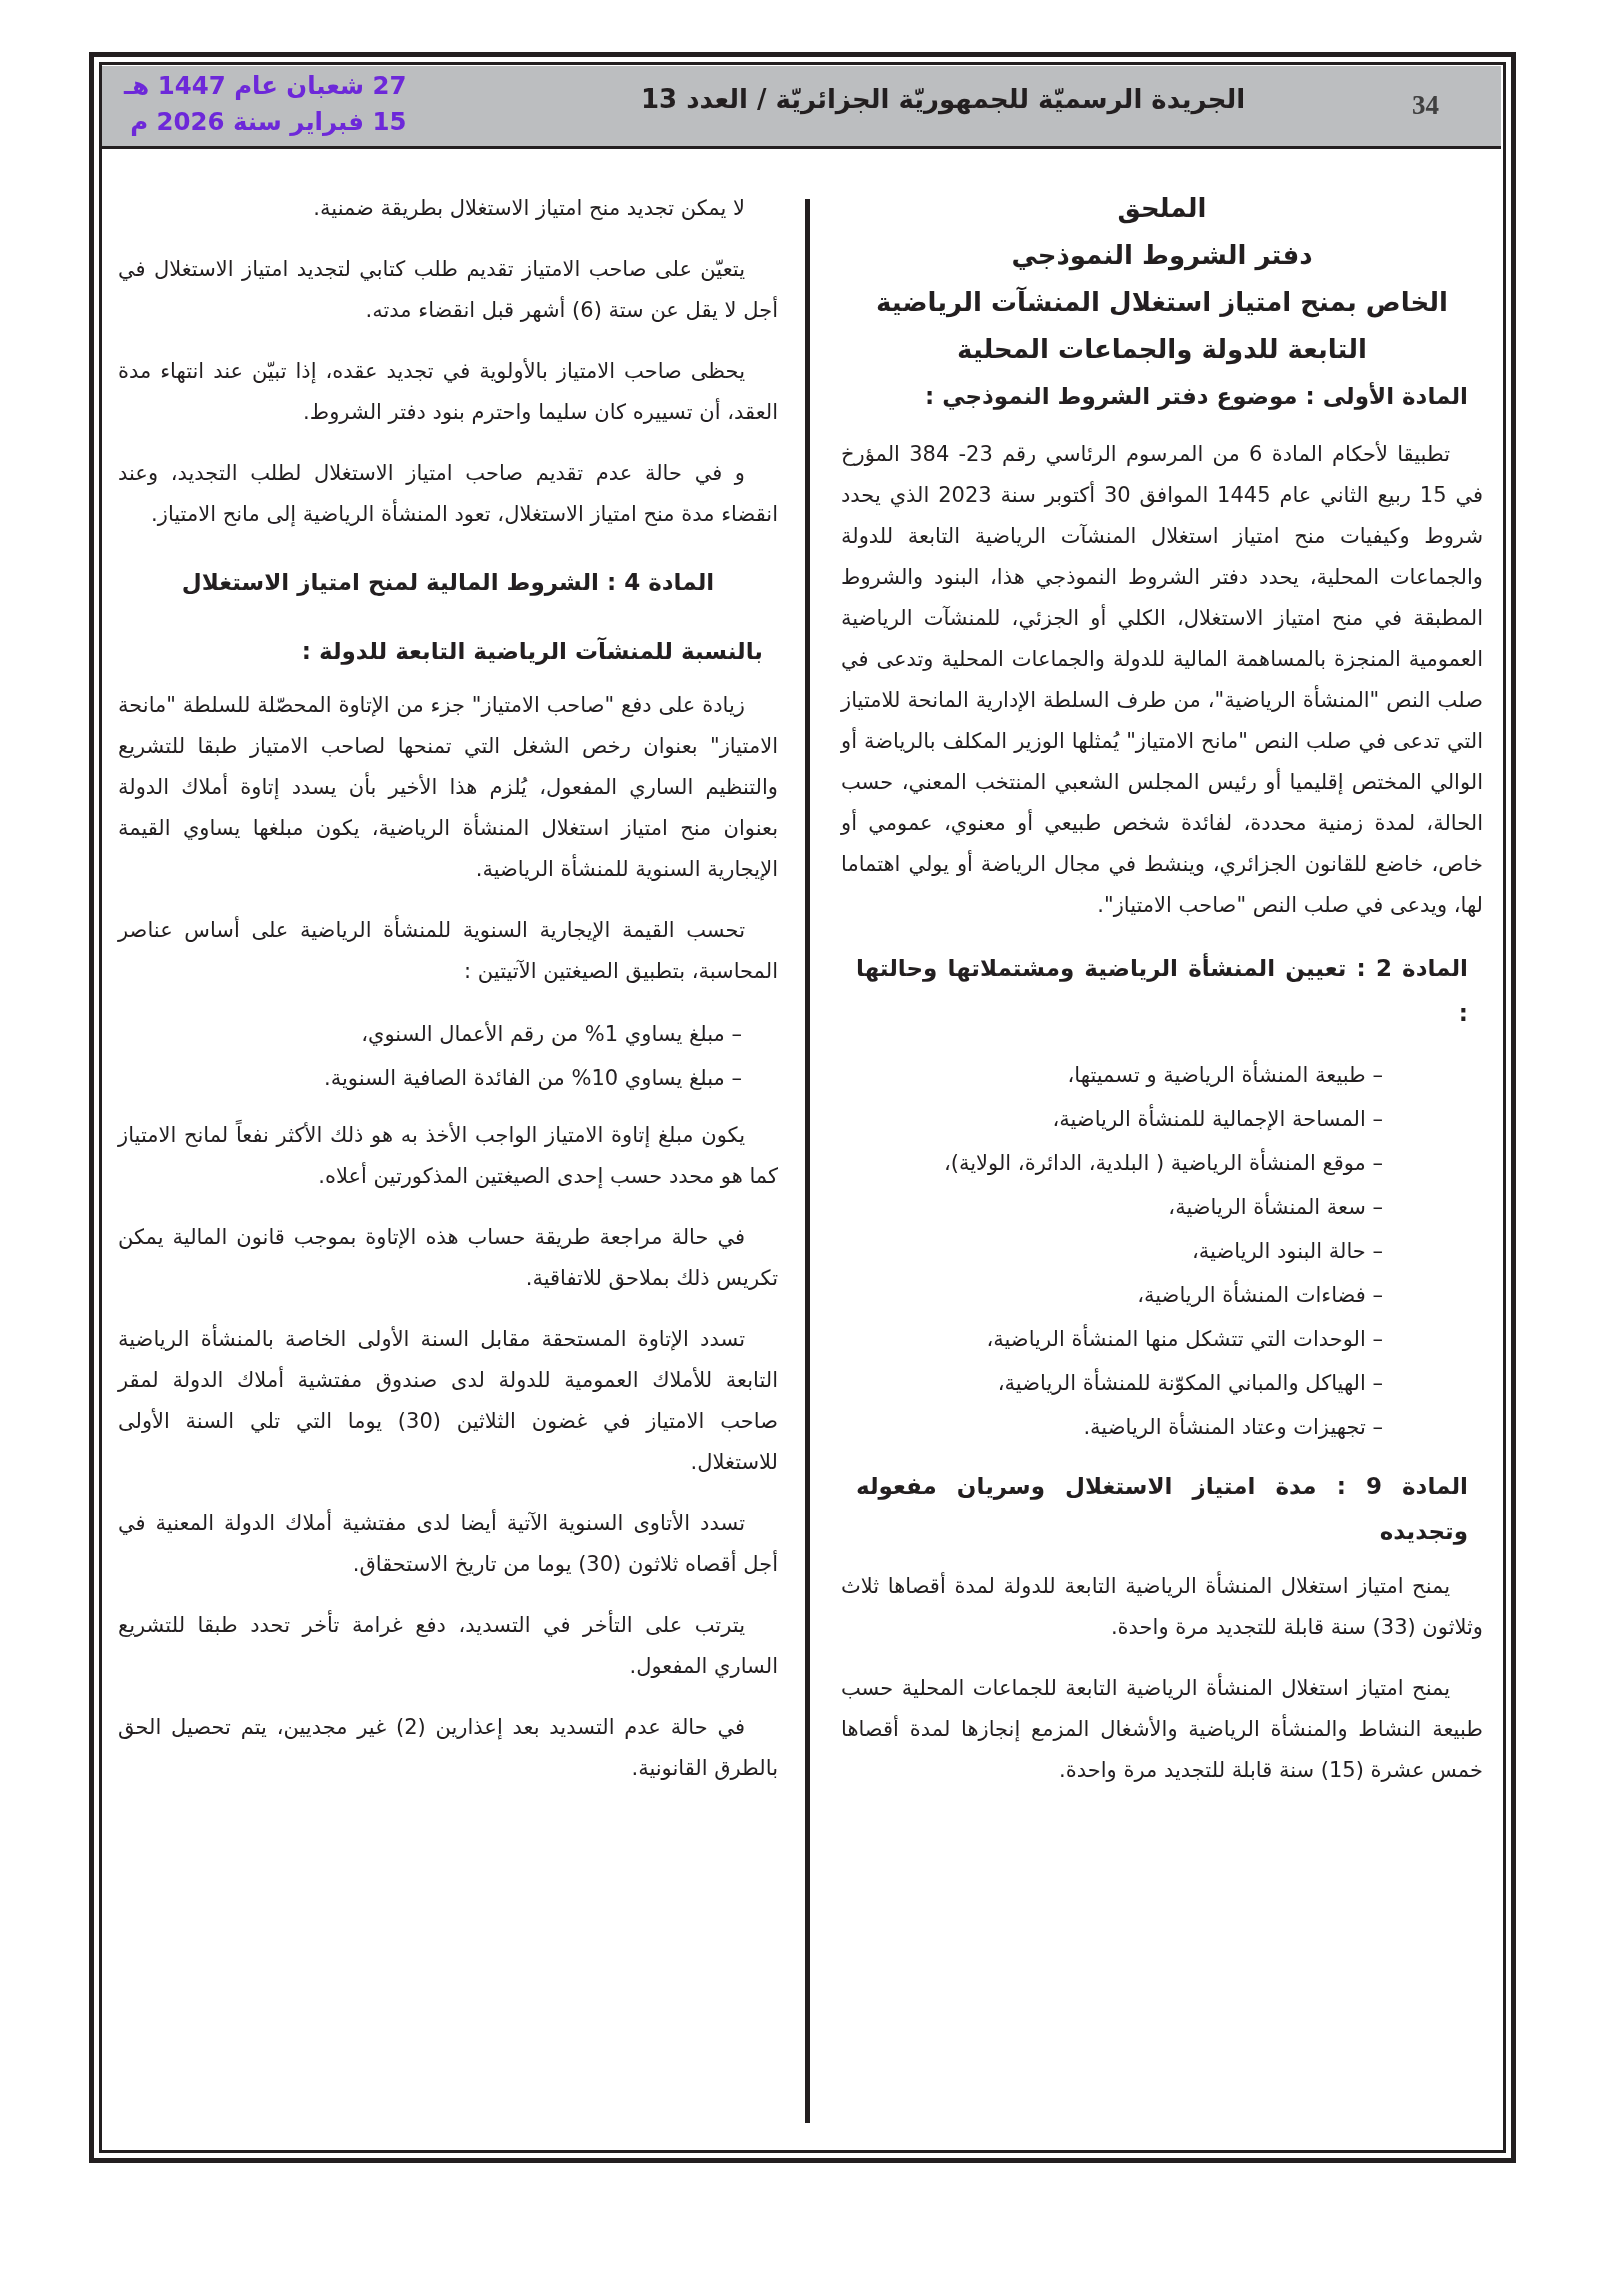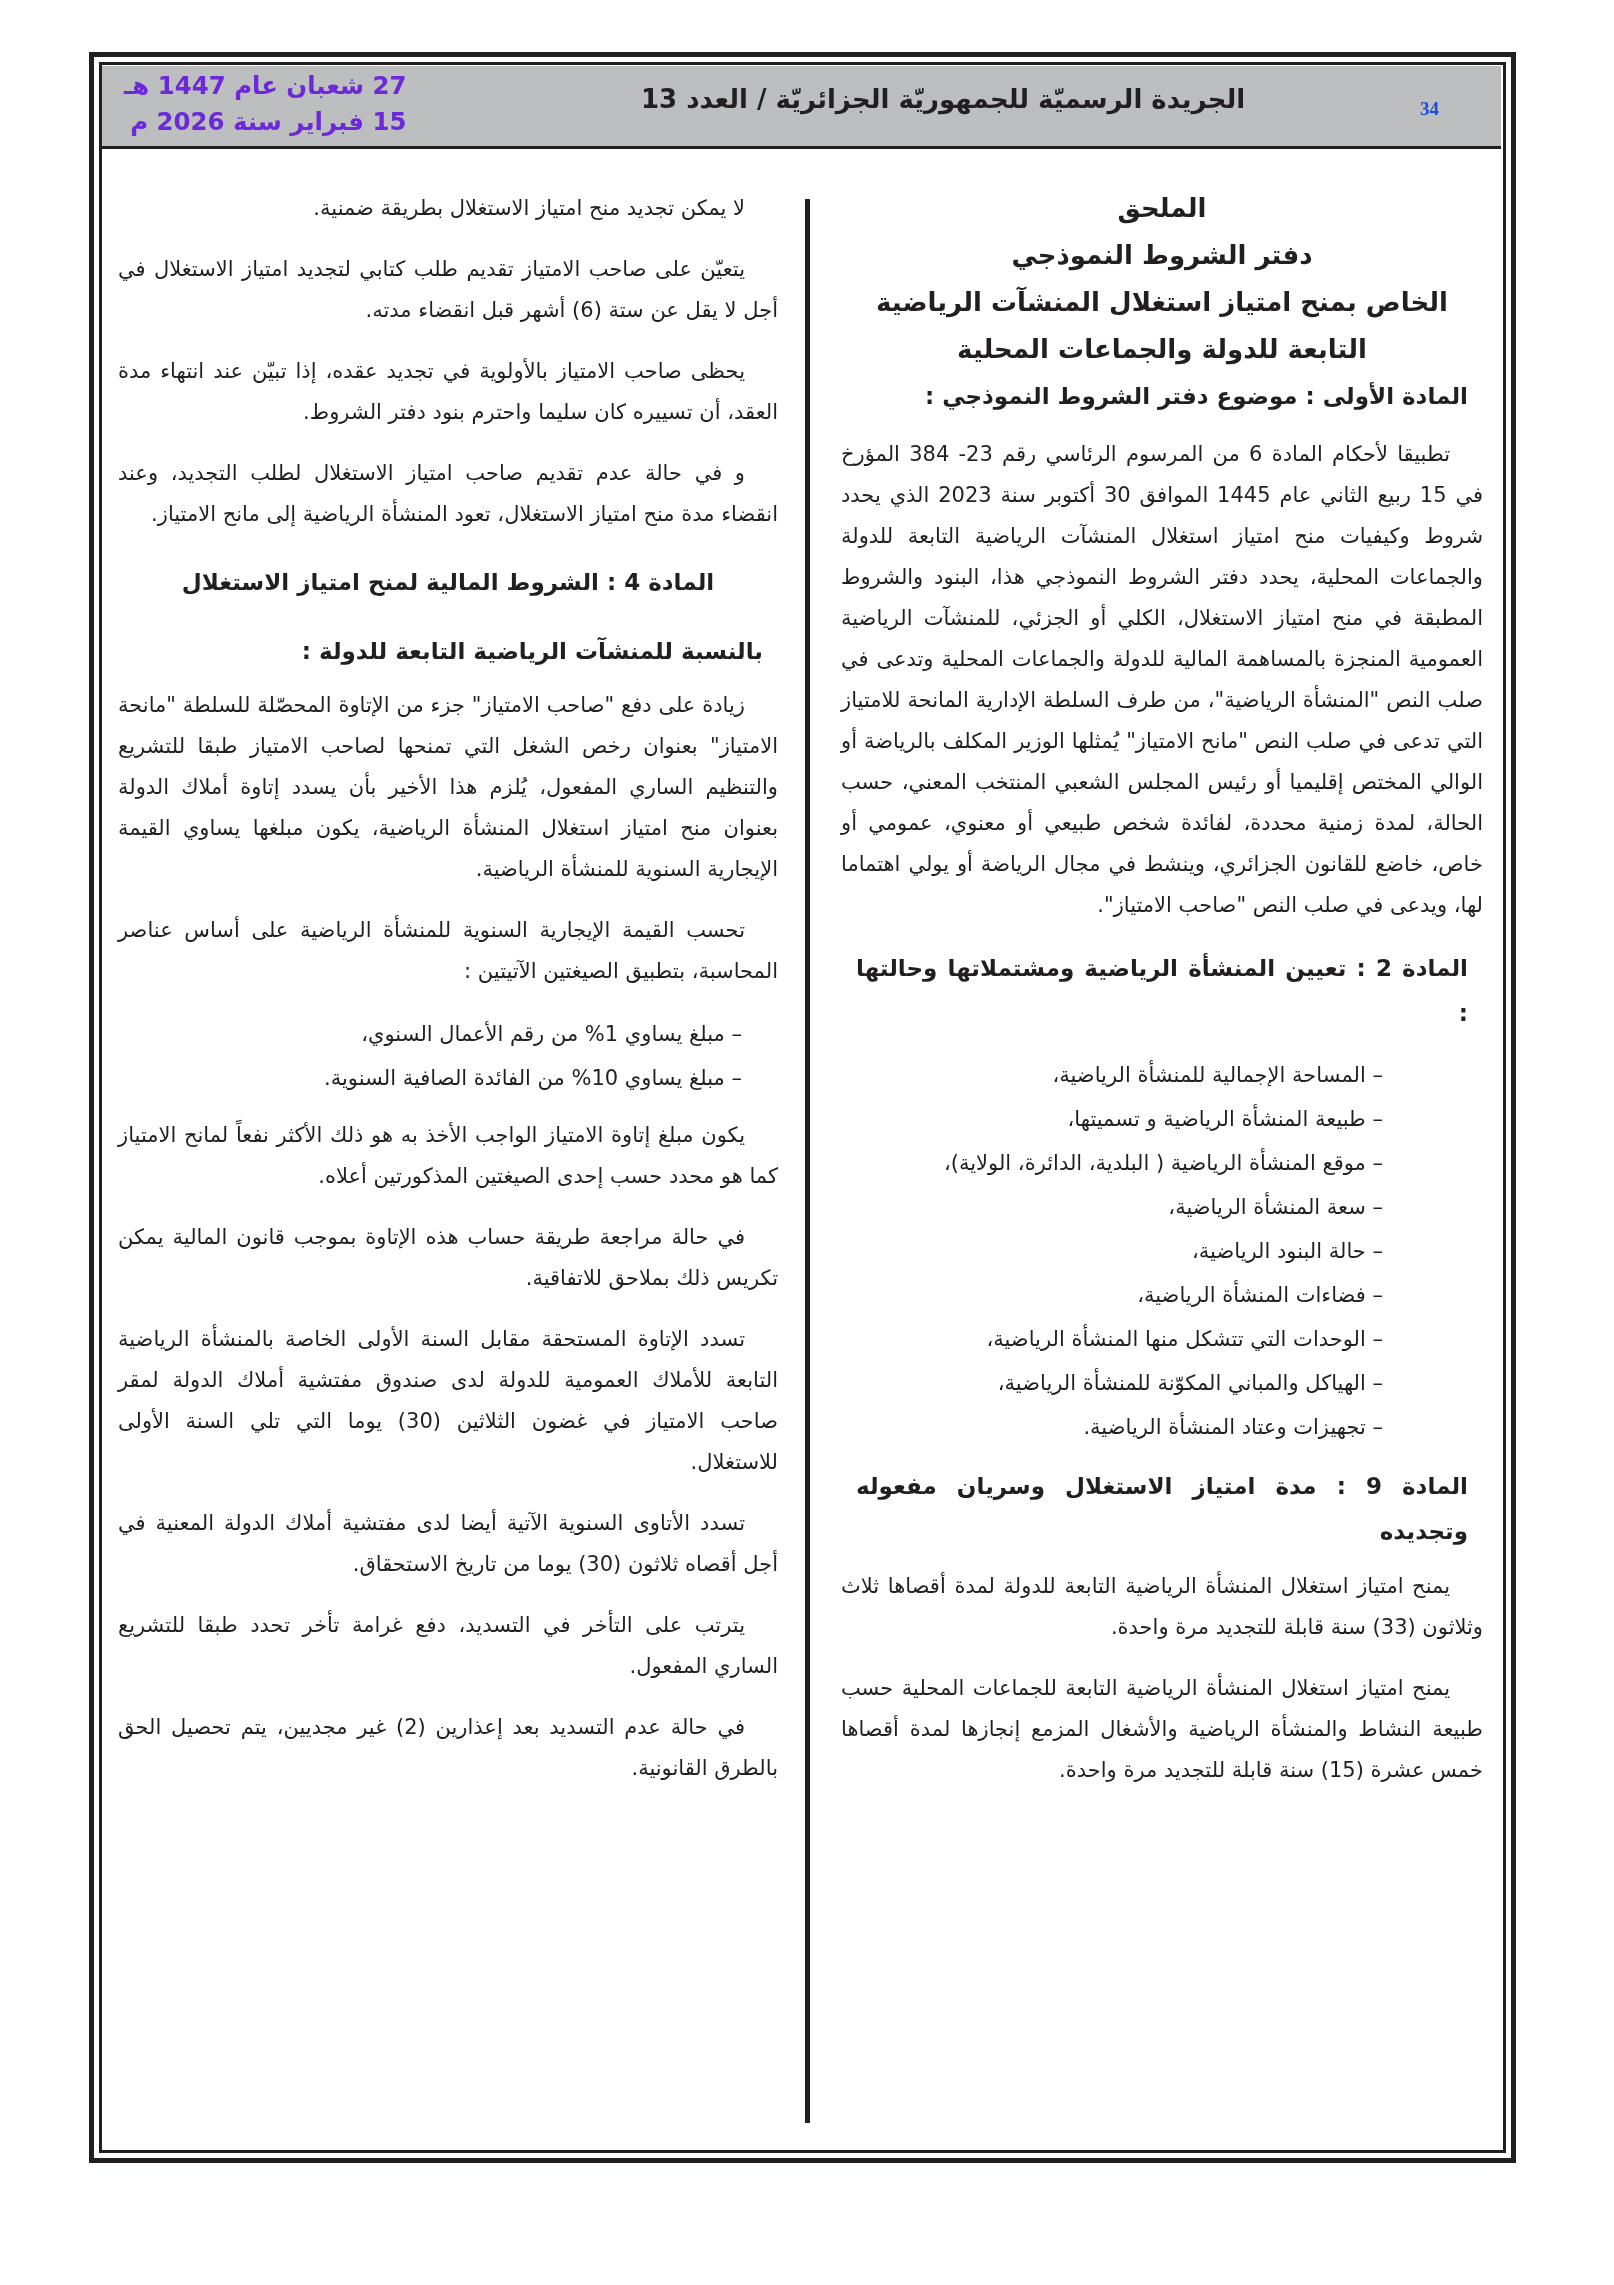--- a/index.html
+++ b/index.html
@@ -40,25 +40,25 @@
       width: 1399px;
       height: 83px;
       background: #bcbec0;
       border-bottom: 3.6px solid #231f20;
       box-sizing: border-box;
       direction: ltr;
     }
     .header .page-num {
       position: absolute;
       right: 62px;
-      top: 32px;
+      top: 24px;
       font-family: "Liberation Serif", serif;
       font-weight: bold;
-      font-size: 19px;
-      color: #1d4ed8;
+      font-size: 27px;
+      color: #404040;
     }
     .header .title {
       position: absolute;
       left: 488px;
       top: 18px;
       width: 706px;
       text-align: center;
       direction: rtl;
       font-weight: bold;
       font-size: 26px;
@@ -168,22 +168,22 @@
 <div class="column col-right">
   <div class="center-title annex-label">الملحق</div>
   <div class="center-title">دفتر الشروط النموذجي</div>
   <div class="center-title">الخاص بمنح امتياز استغلال المنشآت الرياضية</div>
   <div class="center-title">التابعة للدولة والجماعات المحلية</div>
   <div class="art-heading" style="margin-top:1.8px;">المادة الأولى : موضوع دفتر الشروط النموذجي :</div>
   <p style="margin-top:3.6px;">تطبيقا لأحكام المادة 6 من المرسوم الرئاسي رقم 23- 384 المؤرخ في 15 ربيع الثاني عام 1445 الموافق 30 أكتوبر سنة 2023 الذي يحدد شروط وكيفيات منح امتياز استغلال المنشآت الرياضية التابعة للدولة والجماعات المحلية، يحدد دفتر الشروط النموذجي هذا، البنود والشروط المطبقة في منح امتياز الاستغلال، الكلي أو الجزئي، للمنشآت الرياضية العمومية المنجزة بالمساهمة المالية للدولة والجماعات المحلية وتدعى في صلب النص "المنشأة الرياضية"، من طرف السلطة الإدارية المانحة للامتياز التي تدعى في صلب النص "مانح الامتياز" يُمثلها الوزير المكلف بالرياضة أو الوالي المختص إقليميا أو رئيس المجلس الشعبي المنتخب المعني، حسب الحالة، لمدة زمنية محددة، لفائدة شخص طبيعي أو معنوي، عمومي أو خاص، خاضع للقانون الجزائري، وينشط في مجال الرياضة أو يولي اهتماما لها، ويدعى في صلب النص "صاحب الامتياز".</p>
 
   <div class="art-heading">المادة 2 : تعيين المنشأة الرياضية ومشتملاتها وحالتها :</div>
   <ul class="dash-list">
+    <li>طبيعة المنشأة الرياضية و تسميتها،</li>
     <li>المساحة الإجمالية للمنشأة الرياضية،</li>
-    <li>طبيعة المنشأة الرياضية و تسميتها،</li>
     <li>موقع المنشأة الرياضية ( البلدية، الدائرة، الولاية)،</li>
     <li>سعة المنشأة الرياضية،</li>
     <li>حالة البنود الرياضية،</li>
     <li>فضاءات المنشأة الرياضية،</li>
     <li>الوحدات التي تتشكل منها المنشأة الرياضية،</li>
     <li>الهياكل والمباني المكوّنة للمنشأة الرياضية،</li>
     <li>تجهيزات وعتاد المنشأة الرياضية.</li>
   </ul>
 
   <div class="art-heading" style="margin-bottom:12.7px;">المادة 9 : مدة امتياز الاستغلال وسريان مفعوله وتجديده</div>

